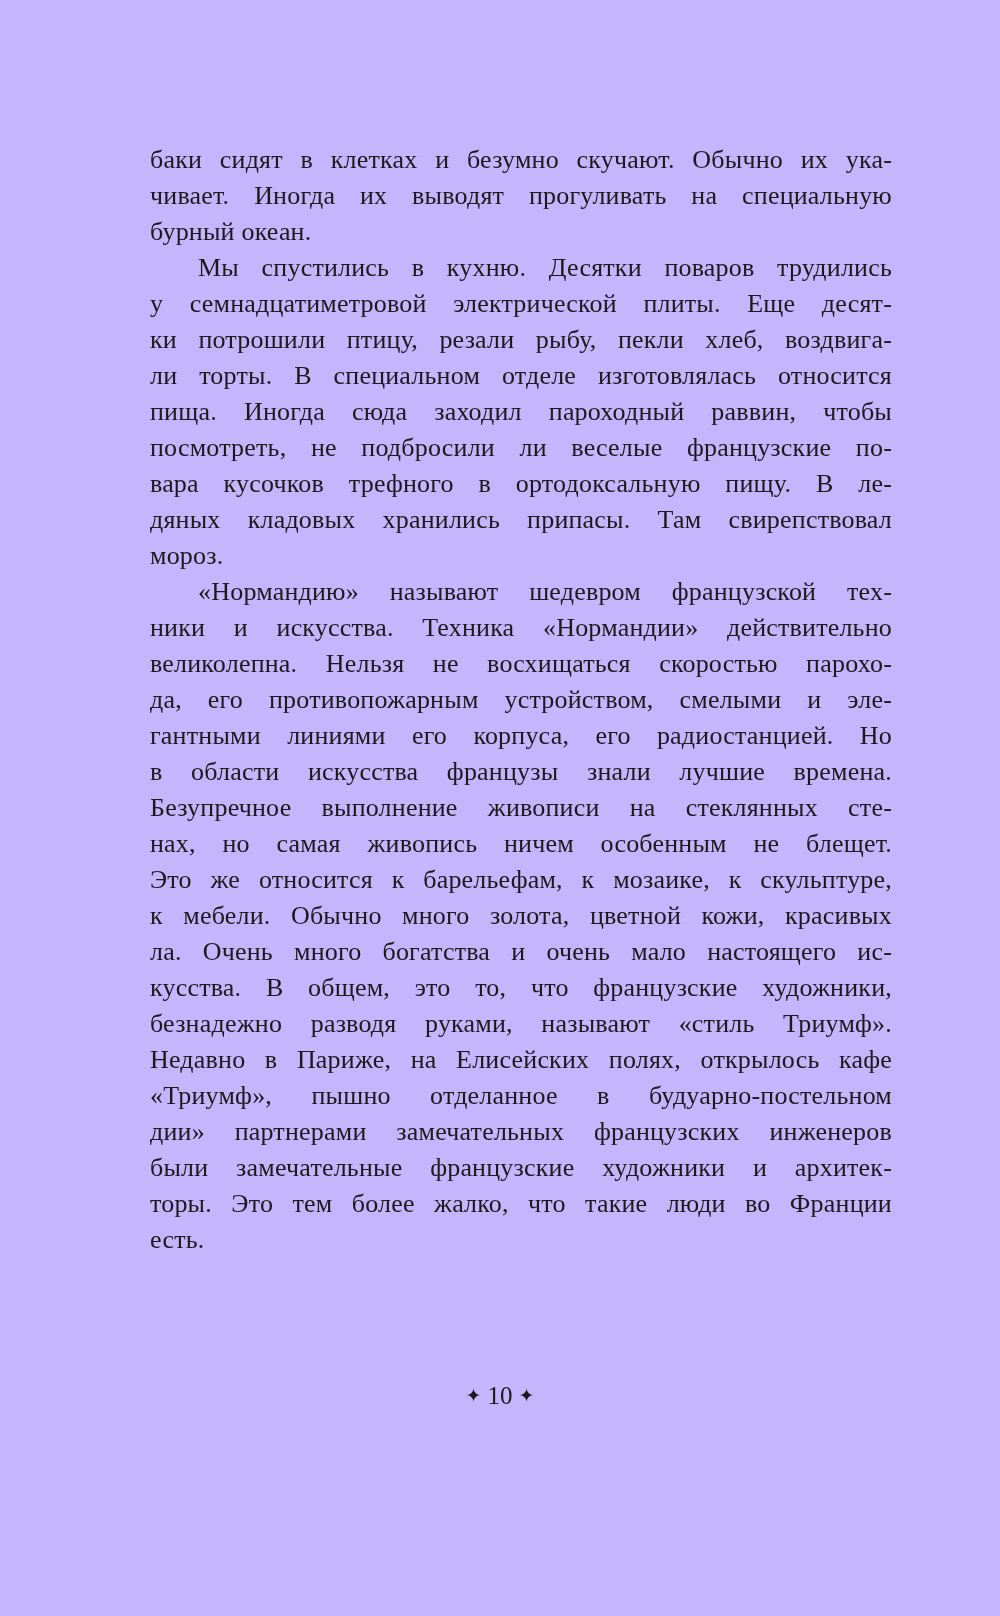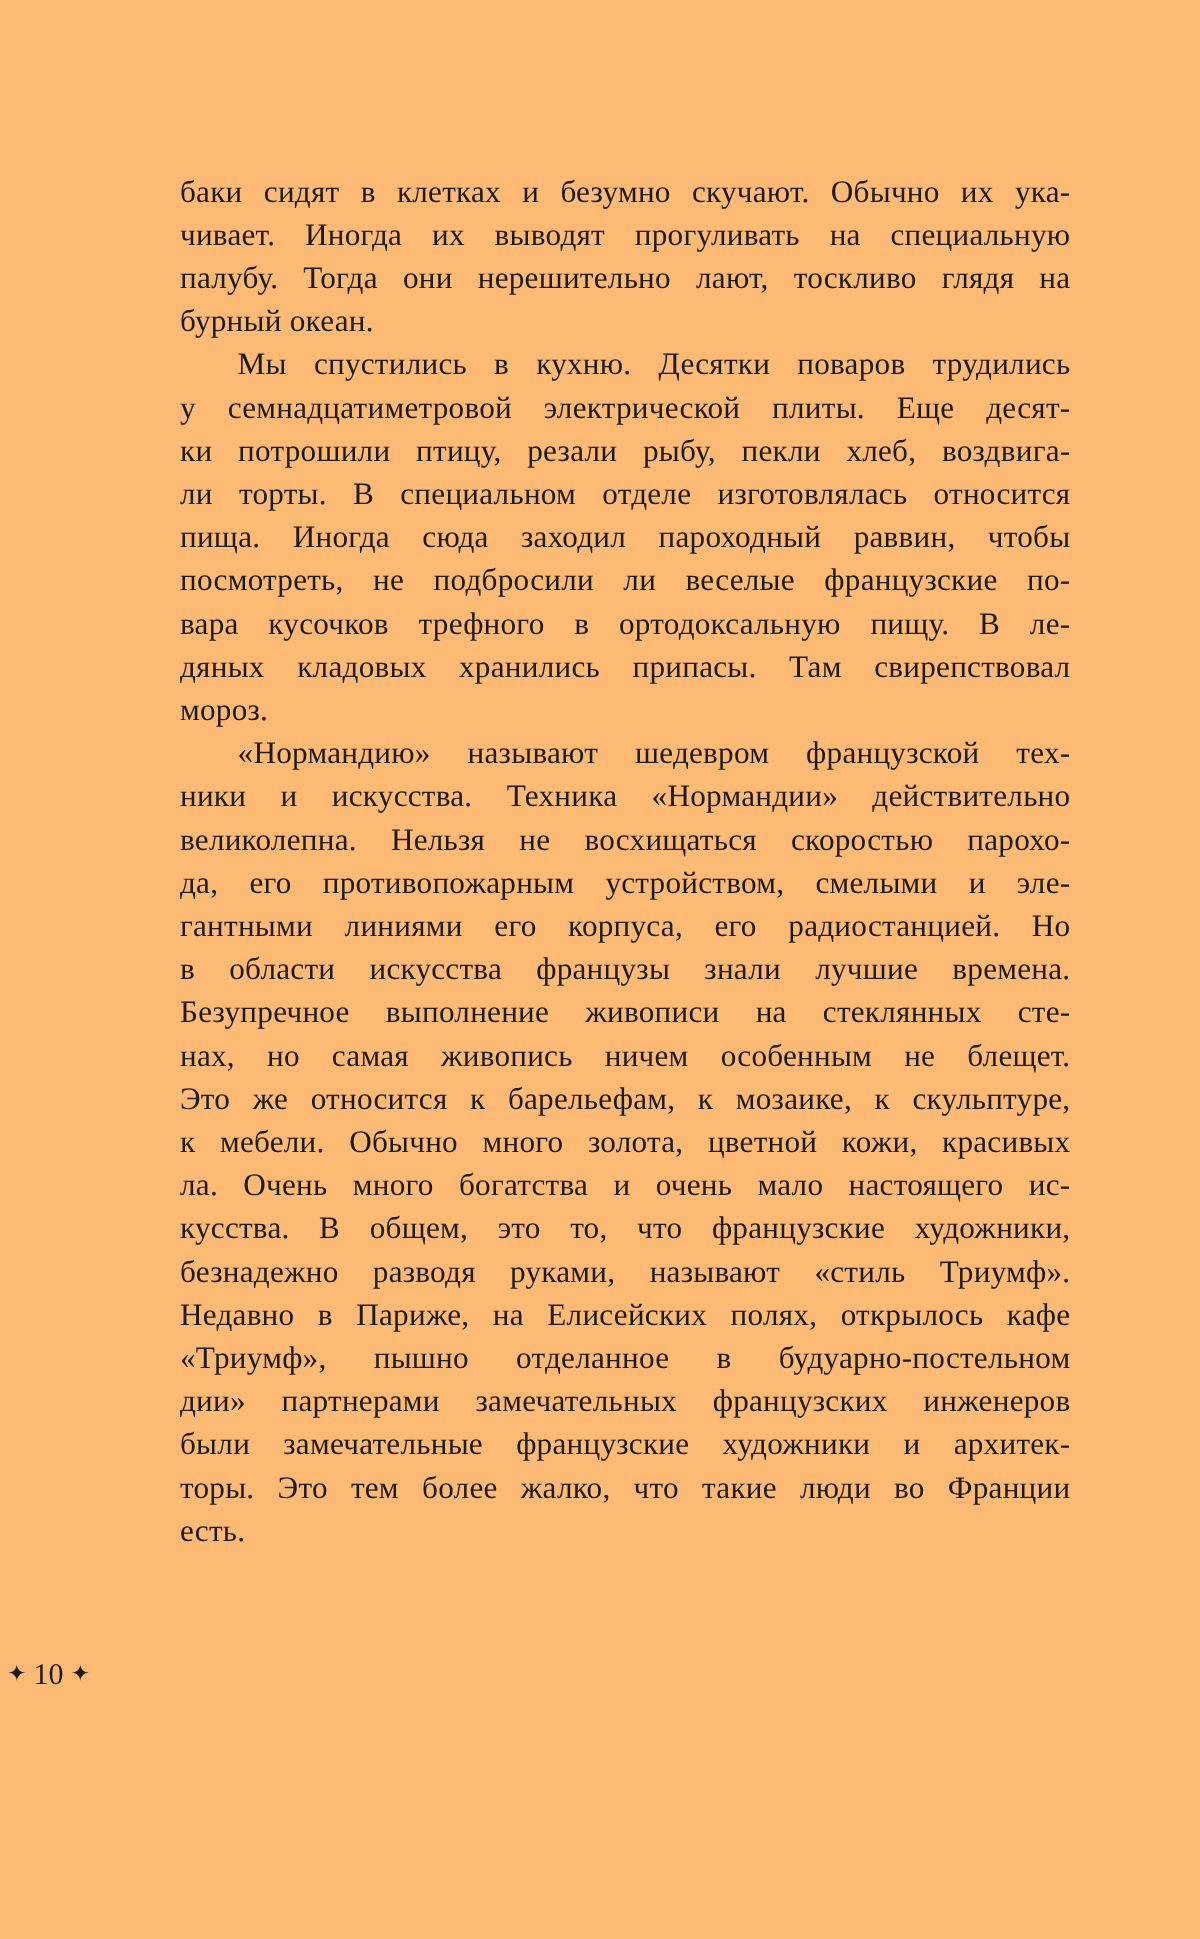--- a/index.html
+++ b/index.html
@@ -4,21 +4,21 @@
 <style>
   html, body {
     margin: 0;
     padding: 0;
     background: #ffffff;
   }
   .book-page {
     position: relative;
     width: 1000px;
     height: 1616px;
-    background: #fdba74;
+    background: #c4b5fd;
     font-family: "Liberation Serif", "DejaVu Serif", serif;
     color: #1b1b1b;
     overflow: hidden;
   }
   .text-block {
     position: absolute;
     top: 142px;
     left: 150px;
     width: 742px;
     font-size: 26px;
@@ -34,42 +34,41 @@
     text-align-last: left;
   }
   .line.indent {
     text-indent: 48px;
   }
   .page-footer {
     position: absolute;
     top: 1378px;
     left: 0;
     width: 1000px;
-    text-align: left;
+    text-align: center;
     font-size: 25px;
     line-height: 36px;
     color: #1b1b1b;
   }
   .page-footer .ornament {
     font-size: 19px;
     position: relative;
     top: -2px;
     padding: 0 6px;
   }
 </style>
 </head>
 <body>
 
 <div class="book-page">
 
   <div class="text-block">
 
   <div class="line">баки сидят в клетках и безумно скучают. Обычно их ука-</div>
       <div class="line">чивает. Иногда их выводят прогуливать на специальную</div>
-      <div class="line">палубу. Тогда они нерешительно лают, тоскливо глядя на</div>
       <div class="line last">бурный океан.</div>
       <div class="line indent">Мы спустились в кухню. Десятки поваров трудились</div>
       <div class="line">у семнадцатиметровой электрической плиты. Еще десят-</div>
       <div class="line">ки потрошили птицу, резали рыбу, пекли хлеб, воздвига-</div>
       <div class="line">ли торты. В специальном отделе изготовлялась относится</div>
       <div class="line">пища. Иногда сюда заходил пароходный раввин, чтобы</div>
       <div class="line">посмотреть, не подбросили ли веселые французские по-</div>
       <div class="line">вара кусочков трефного в ортодоксальную пищу. В ле-</div>
       <div class="line">дяных кладовых хранились припасы. Там свирепствовал</div>
       <div class="line last">мороз.</div>

